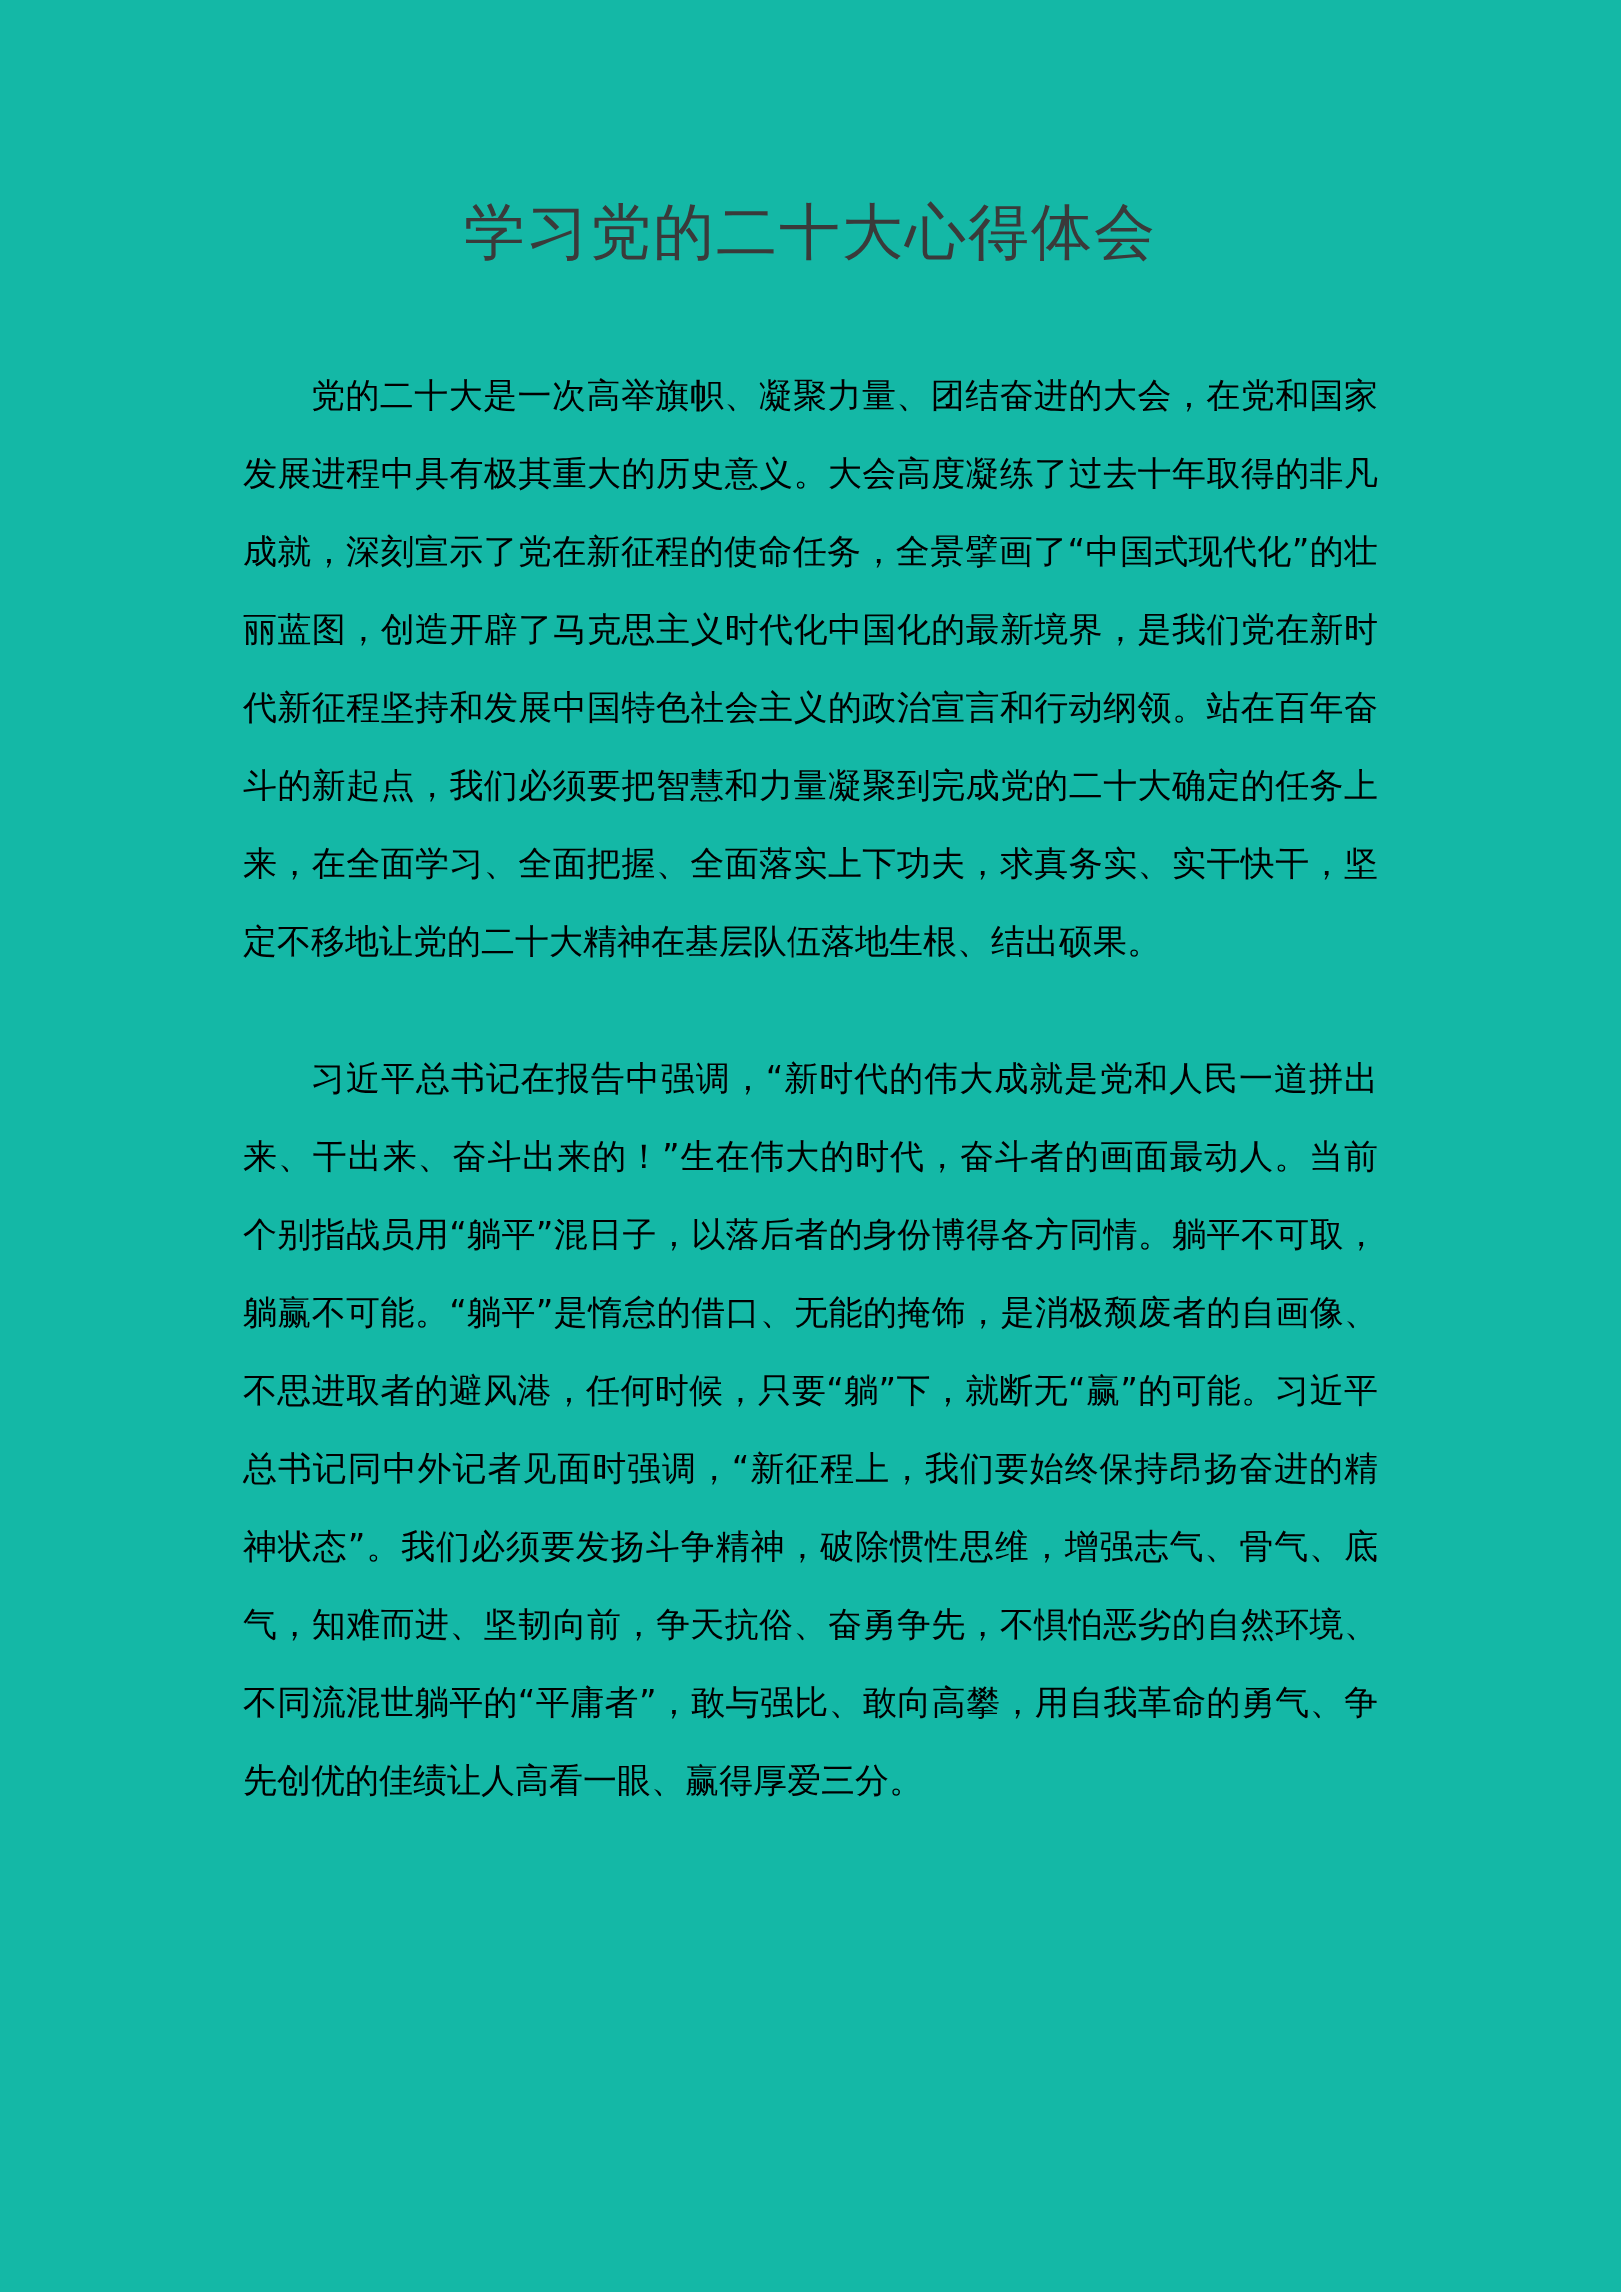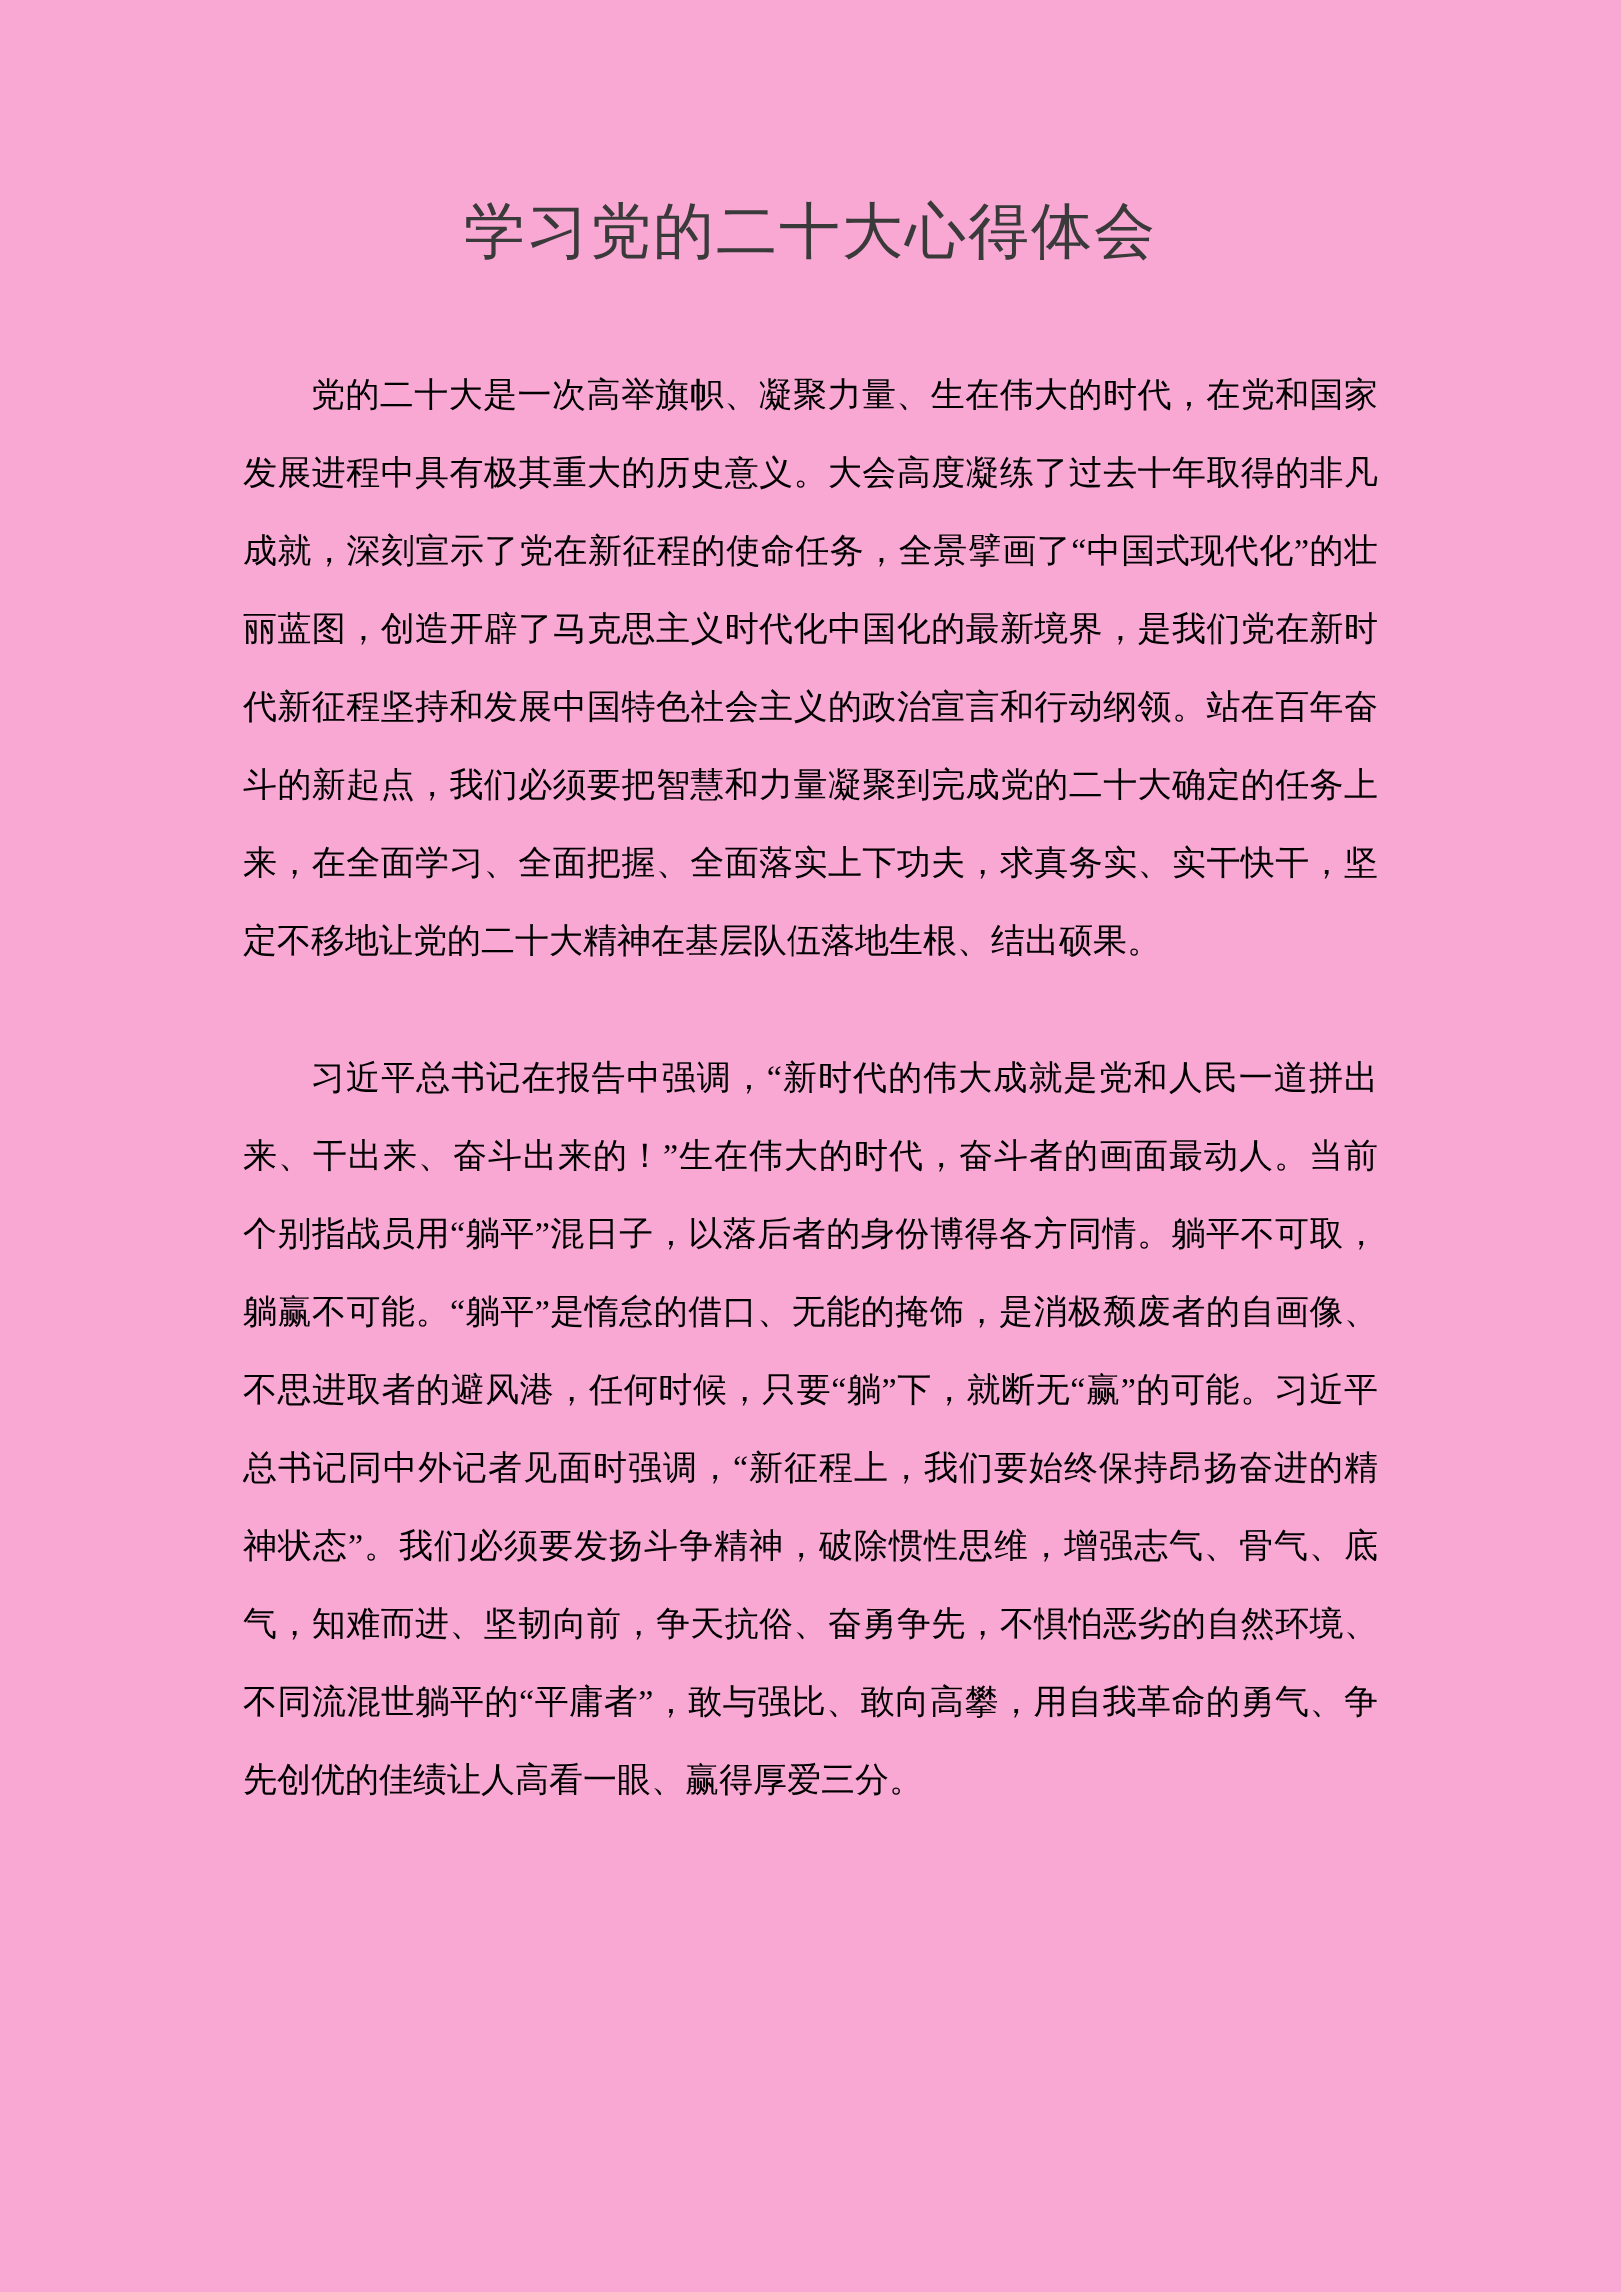--- a/index.html
+++ b/index.html
@@ -9,25 +9,24 @@
     background: #ffffff;
   }
   body {
     font-family: "DejaVu Sans", "Liberation Sans", sans-serif;
     color: #000000;
   }
   .page {
     position: relative;
     width: 1621px;
     height: 2293px;
-    background: #f9a8d4;
+    background: #14b8a6;
     margin: 0 auto;
     overflow: hidden;
     box-sizing: border-box;
-    font-family: Liberation Serif, serif;
   }
   .content {
     position: absolute;
     left: 243px;
     top: 0;
     width: 1135px;
   }
   .doc-title {
     font-size: 61px;
     line-height: 1.25;
@@ -73,21 +72,21 @@
 </head>
 <body>
 
 <div class="page">
   <div class="content">
 
     <h1 class="doc-title">学习党的二十大心得体会</h1>
 
     <div class="body-block">
 
-      <p class="para">党的二十大是一次高举旗帜、凝聚力量、生在伟大的时代，在党和国家发展进程中具有极其重大的历史意义。大会高度凝练了过去十年取得的非凡成就，深刻宣示了党在新征程的使命任务，全景擘画了“中国式现代化”的壮丽蓝图，创造开辟了马克思主义时代化中国化的最新境界，是我们党在新时代新征程坚持和发展中国特色社会主义的政治宣言和行动纲领。站在百年奋斗的新起点，我们必须要把智慧和力量凝聚到完成党的二十大确定的任务上来，在全面学习、全面把握、全面落实上下功夫，求真务实、实干快干，坚定不移地让党的二十大精神在基层队伍落地生根、结出硕果。</p>
+      <p class="para">党的二十大是一次高举旗帜、凝聚力量、团结奋进的大会，在党和国家发展进程中具有极其重大的历史意义。大会高度凝练了过去十年取得的非凡成就，深刻宣示了党在新征程的使命任务，全景擘画了“中国式现代化”的壮丽蓝图，创造开辟了马克思主义时代化中国化的最新境界，是我们党在新时代新征程坚持和发展中国特色社会主义的政治宣言和行动纲领。站在百年奋斗的新起点，我们必须要把智慧和力量凝聚到完成党的二十大确定的任务上来，在全面学习、全面把握、全面落实上下功夫，求真务实、实干快干，坚定不移地让党的二十大精神在基层队伍落地生根、结出硕果。</p>
 
       <div class="gap-after-para"></div>
 
 
       <div class="gap-after-head"></div>
 
       <p class="para">习近平总书记在报告中强调，“新时代的伟大成就是党和人民一道拼出来、干出来、奋斗出来的！”生在伟大的时代，奋斗者的画面最动人。当前个别指战员用“躺平”混日子，以落后者的身份博得各方同情。躺平不可取，躺赢不可能。“躺平”是惰怠的借口、无能的掩饰，是消极颓废者的自画像、不思进取者的避风港，任何时候，只要“躺”下，就断无“赢”的可能。习近平总书记同中外记者见面时强调，“新征程上，我们要始终保持昂扬奋进的精神状态”。我们必须要发扬斗争精神，破除惯性思维，增强志气、骨气、底气，知难而进、坚韧向前，争天抗俗、奋勇争先，不惧怕恶劣的自然环境、不同流混世躺平的“平庸者”，敢与强比、敢向高攀，用自我革命的勇气、争先创优的佳绩让人高看一眼、赢得厚爱三分。</p>
 
     </div>
   </div>

